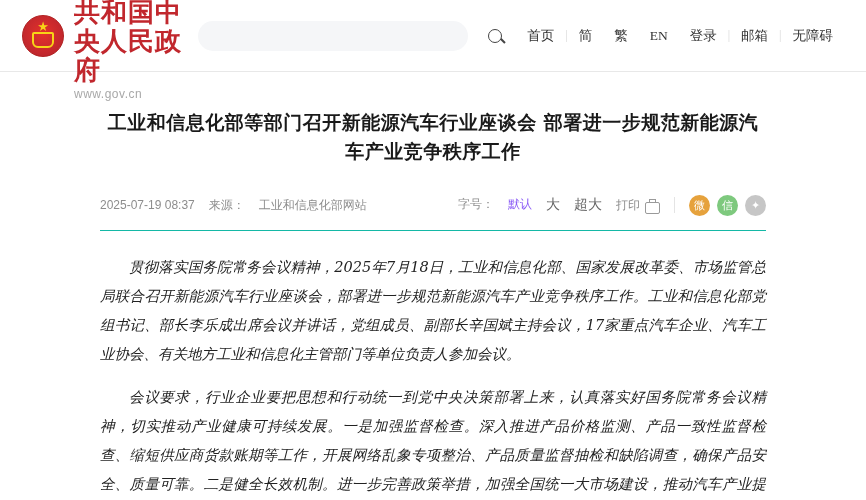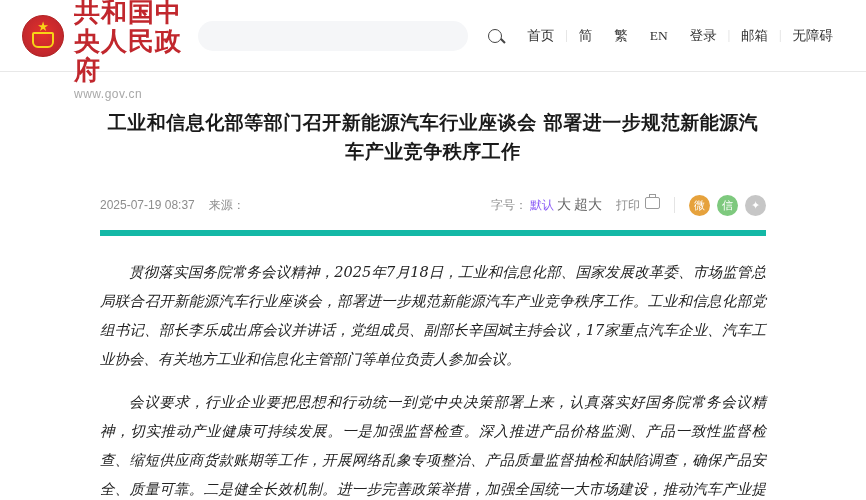--- a/index.html
+++ b/index.html
@@ -130,41 +130,41 @@
     text-align: center;
     letter-spacing: 0.5px;
   }
 
   .meta-bar {
     margin-top: 28px;
     display: flex;
     align-items: center;
     font-size: 12px;
     color: #8d8d8d;
-    border-bottom: 6px solid #14b8a6;
+    border-bottom: 1px solid #14b8a6;
     padding-bottom: 14px;
   }
   .meta-left { display: flex; align-items: center; gap: 14px; }
   .meta-source { color: #8d8d8d; }
   .meta-right {
     margin-left: auto;
     display: flex;
     align-items: center;
     gap: 14px;
     font-size: 12px;
     color: #666;
   }
-  .fontsize-group { display: flex; align-items: center; gap: 3px; }
+  .fontsize-group { display: flex; gap: 14px; }
   .fontsize-group .label { color: #8d8d8d; }
   .fs-opt { color: #666; cursor: pointer; }
   .fs-opt.active { color: #8b5cf6; font-weight: normal; }
   .fs-big { font-size: 14px; }
   .fs-bigger { font-size: 14px; }
 
-  .print-group { display: flex; align-items: flex-start; gap: 5px; color: #8d8d8d; }
+  .print-group { display: flex; align-items: flex-end; gap: 5px; color: #8d8d8d; }
   .printer-icon {
     width: 15px; height: 12px;
     border: 1.4px solid #9a9a9a;
     border-radius: 2px;
     position: relative;
     display: inline-block;
   }
   .printer-icon::before {
     content: "";
     position: absolute;
@@ -234,20 +234,21 @@
   </div>
 </div>
 
 <div class="article">
   <h1 class="headline">工业和信息化部等部门召开新能源汽车行业座谈会 部署进一步规范新能源汽车产业竞争秩序工作</h1>
 
   <div class="meta-bar">
     <div class="meta-left">
       <span>2025-07-19 08:37</span>
       <span>来源：</span>
+      <span class="meta-source">工业和信息化部网站</span>
     </div>
 
     <div class="meta-right">
       <div class="fontsize-group">
         <span class="label">字号：</span>
         <span class="fs-opt active">默认</span>
         <span class="fs-opt fs-big">大</span>
         <span class="fs-opt fs-bigger">超大</span>
       </div>
 

